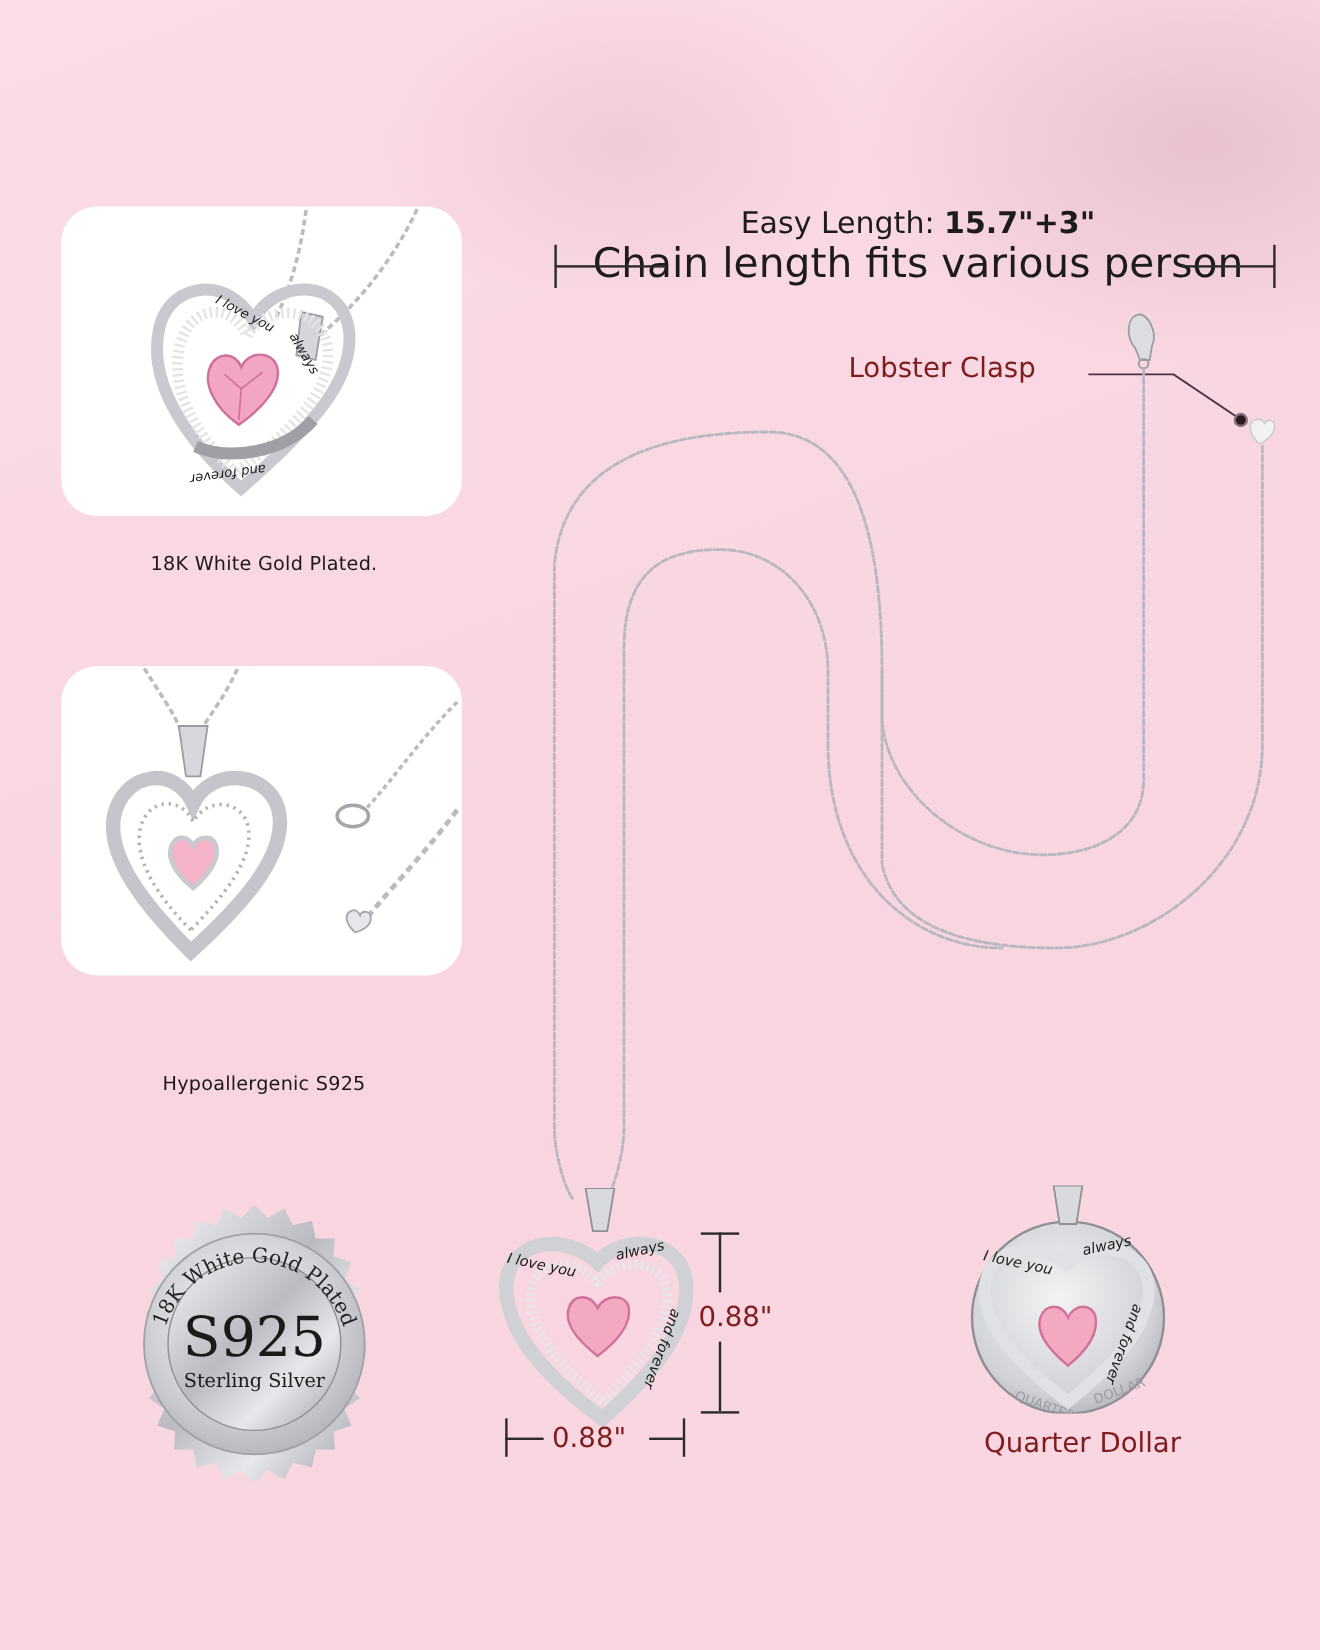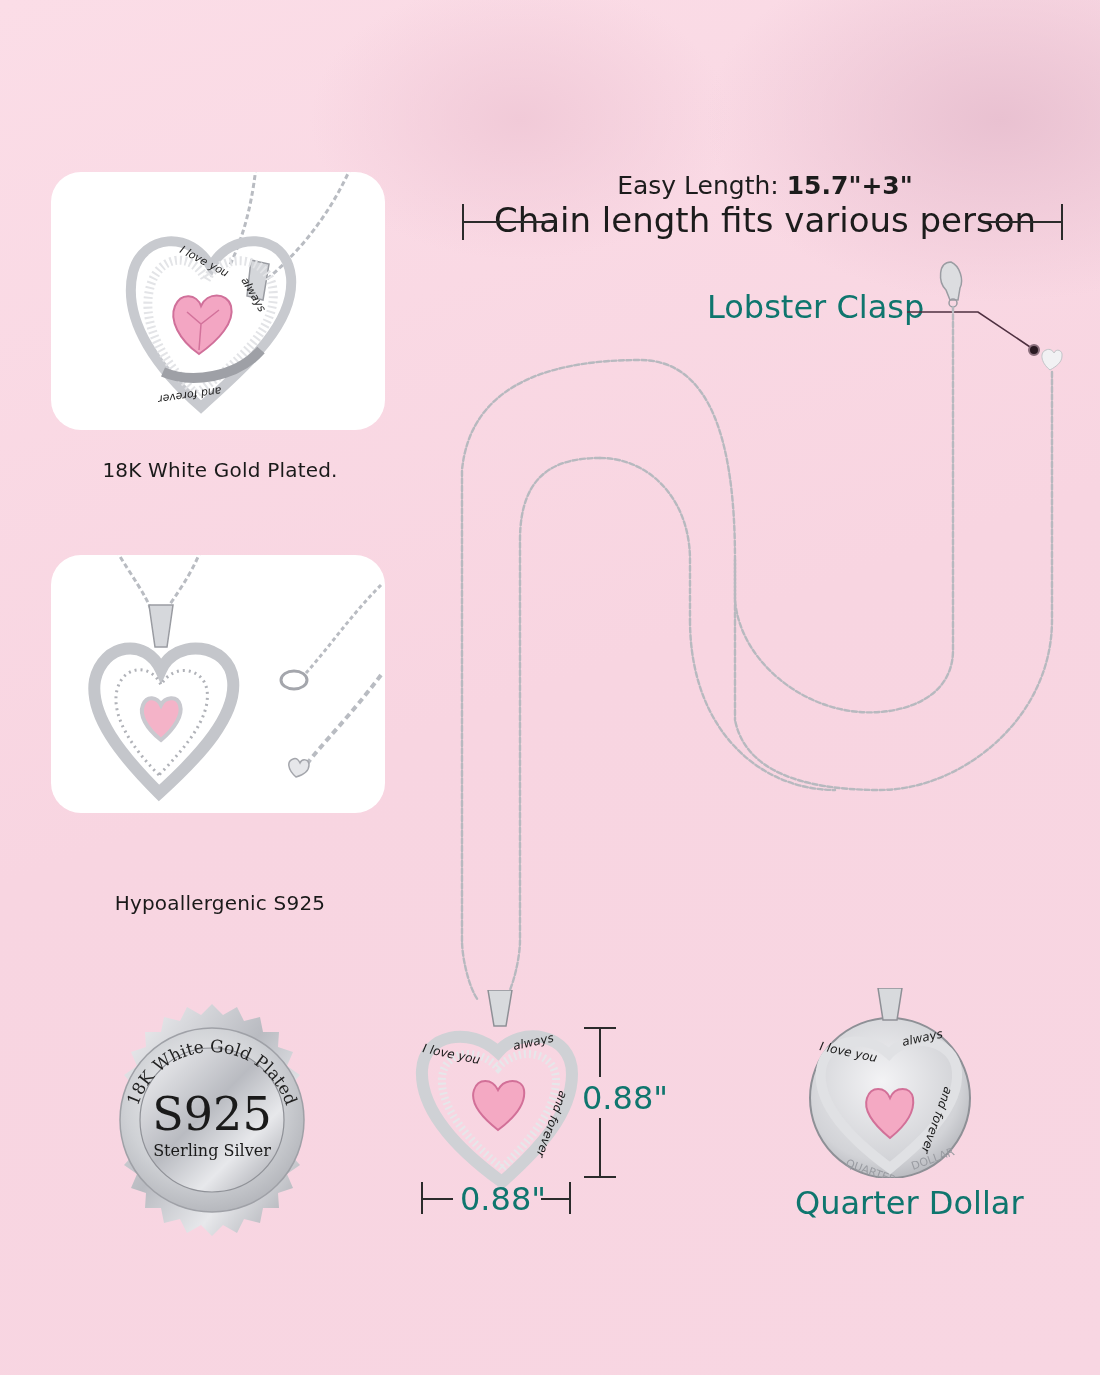--- a/index.html
+++ b/index.html
@@ -15,36 +15,36 @@
   .abs { position: absolute; }
 
   
   .card {
     position: absolute; left: 51px; width: 334px; background: #ffffff;
     border-radius: 30px; overflow: hidden;
   }
   .card svg { position: absolute; left: 0; top: 0; }
   .caption {
     position: absolute; left: 40px; width: 360px; text-align: center;
-    font-size: 20px; line-height: 34px; color: #1a1a1a; letter-spacing: 0.2px;
+    font-size: 16px; line-height: 34px; color: #1a1a1a; letter-spacing: 0.2px;
   }
 
   
   .chain-title {
     position: absolute; left: 460px; width: 610px; top: 169px; text-align: center;
     font-size: 25px; line-height: 34px;
   }
   .chain-title b { font-weight: bold; }
   .chain-sub {
     position: absolute; left: 460px; width: 610px; top: 203px; text-align: center;
     font-size: 34px; line-height: 34px;
   }
   .dim-line { position: absolute; background: #2b2b2b; }
 
-  .label { position: absolute; font-size: 32px; line-height: 32px; color: #0f766e; }
+  .label { position: absolute; font-size: 23px; line-height: 32px; color: #7f1d1d; }
 </style>
 </head>
 <body>
 
 <div class="card" style="top:172px; height:258px;">
   <svg width="334" height="258" viewBox="0 0 334 258">
 
     <path d="M205 -5 C200 40 190 70 178 95" stroke="#b9bcc2" stroke-width="3" fill="none" stroke-dasharray="5 3"></path>
     <path d="M300 -5 C280 40 250 80 210 112" stroke="#b9bcc2" stroke-width="3" fill="none" stroke-dasharray="5 3"></path>
 
@@ -181,13 +181,13 @@
     <text x="40" y="178" font-size="11" fill="#9a9ca2" transform="rotate(20 40 178)">QUARTER</text>
     <text x="108" y="182" font-size="11" fill="#9a9ca2" transform="rotate(-20 108 182)">DOLLAR</text>
     <path d="M73 0 L97 0 L92 32 L78 32 Z" fill="#d8dadd" stroke="#8e9096" stroke-width="1.5"></path>
     <path d="M85 180 C44 150 12 115 16 82 C20 52 60 44 84 66 C104 44 150 50 152 84 C154 118 122 150 85 180 Z" fill="none" stroke="#e0e1e4" stroke-width="10"></path>
     <path d="M85 150 C68 136 58 122 62 110 C66 98 80 98 85 110 C90 98 106 98 108 110 C110 124 100 138 85 150 Z" fill="#f4a9c3" stroke="#d27098" stroke-width="2"></path>
     <text x="14" y="62" font-size="12" font-style="italic" fill="#1a1a1a" transform="rotate(12 14 62)">I love you</text>
     <text x="98" y="58" font-size="12" font-style="italic" fill="#1a1a1a" transform="rotate(-12 98 58)">always</text>
     <text x="140" y="98" font-size="12" font-style="italic" fill="#1a1a1a" transform="rotate(110 140 98)">and forever</text>
   </svg>
 </div>
-<div class="label" style="left:795px; top:1187px;">Quarter Dollar</div>
+<div class="label" style="left:820px; top:1187px;">Quarter Dollar</div>
 
 </body></html>

